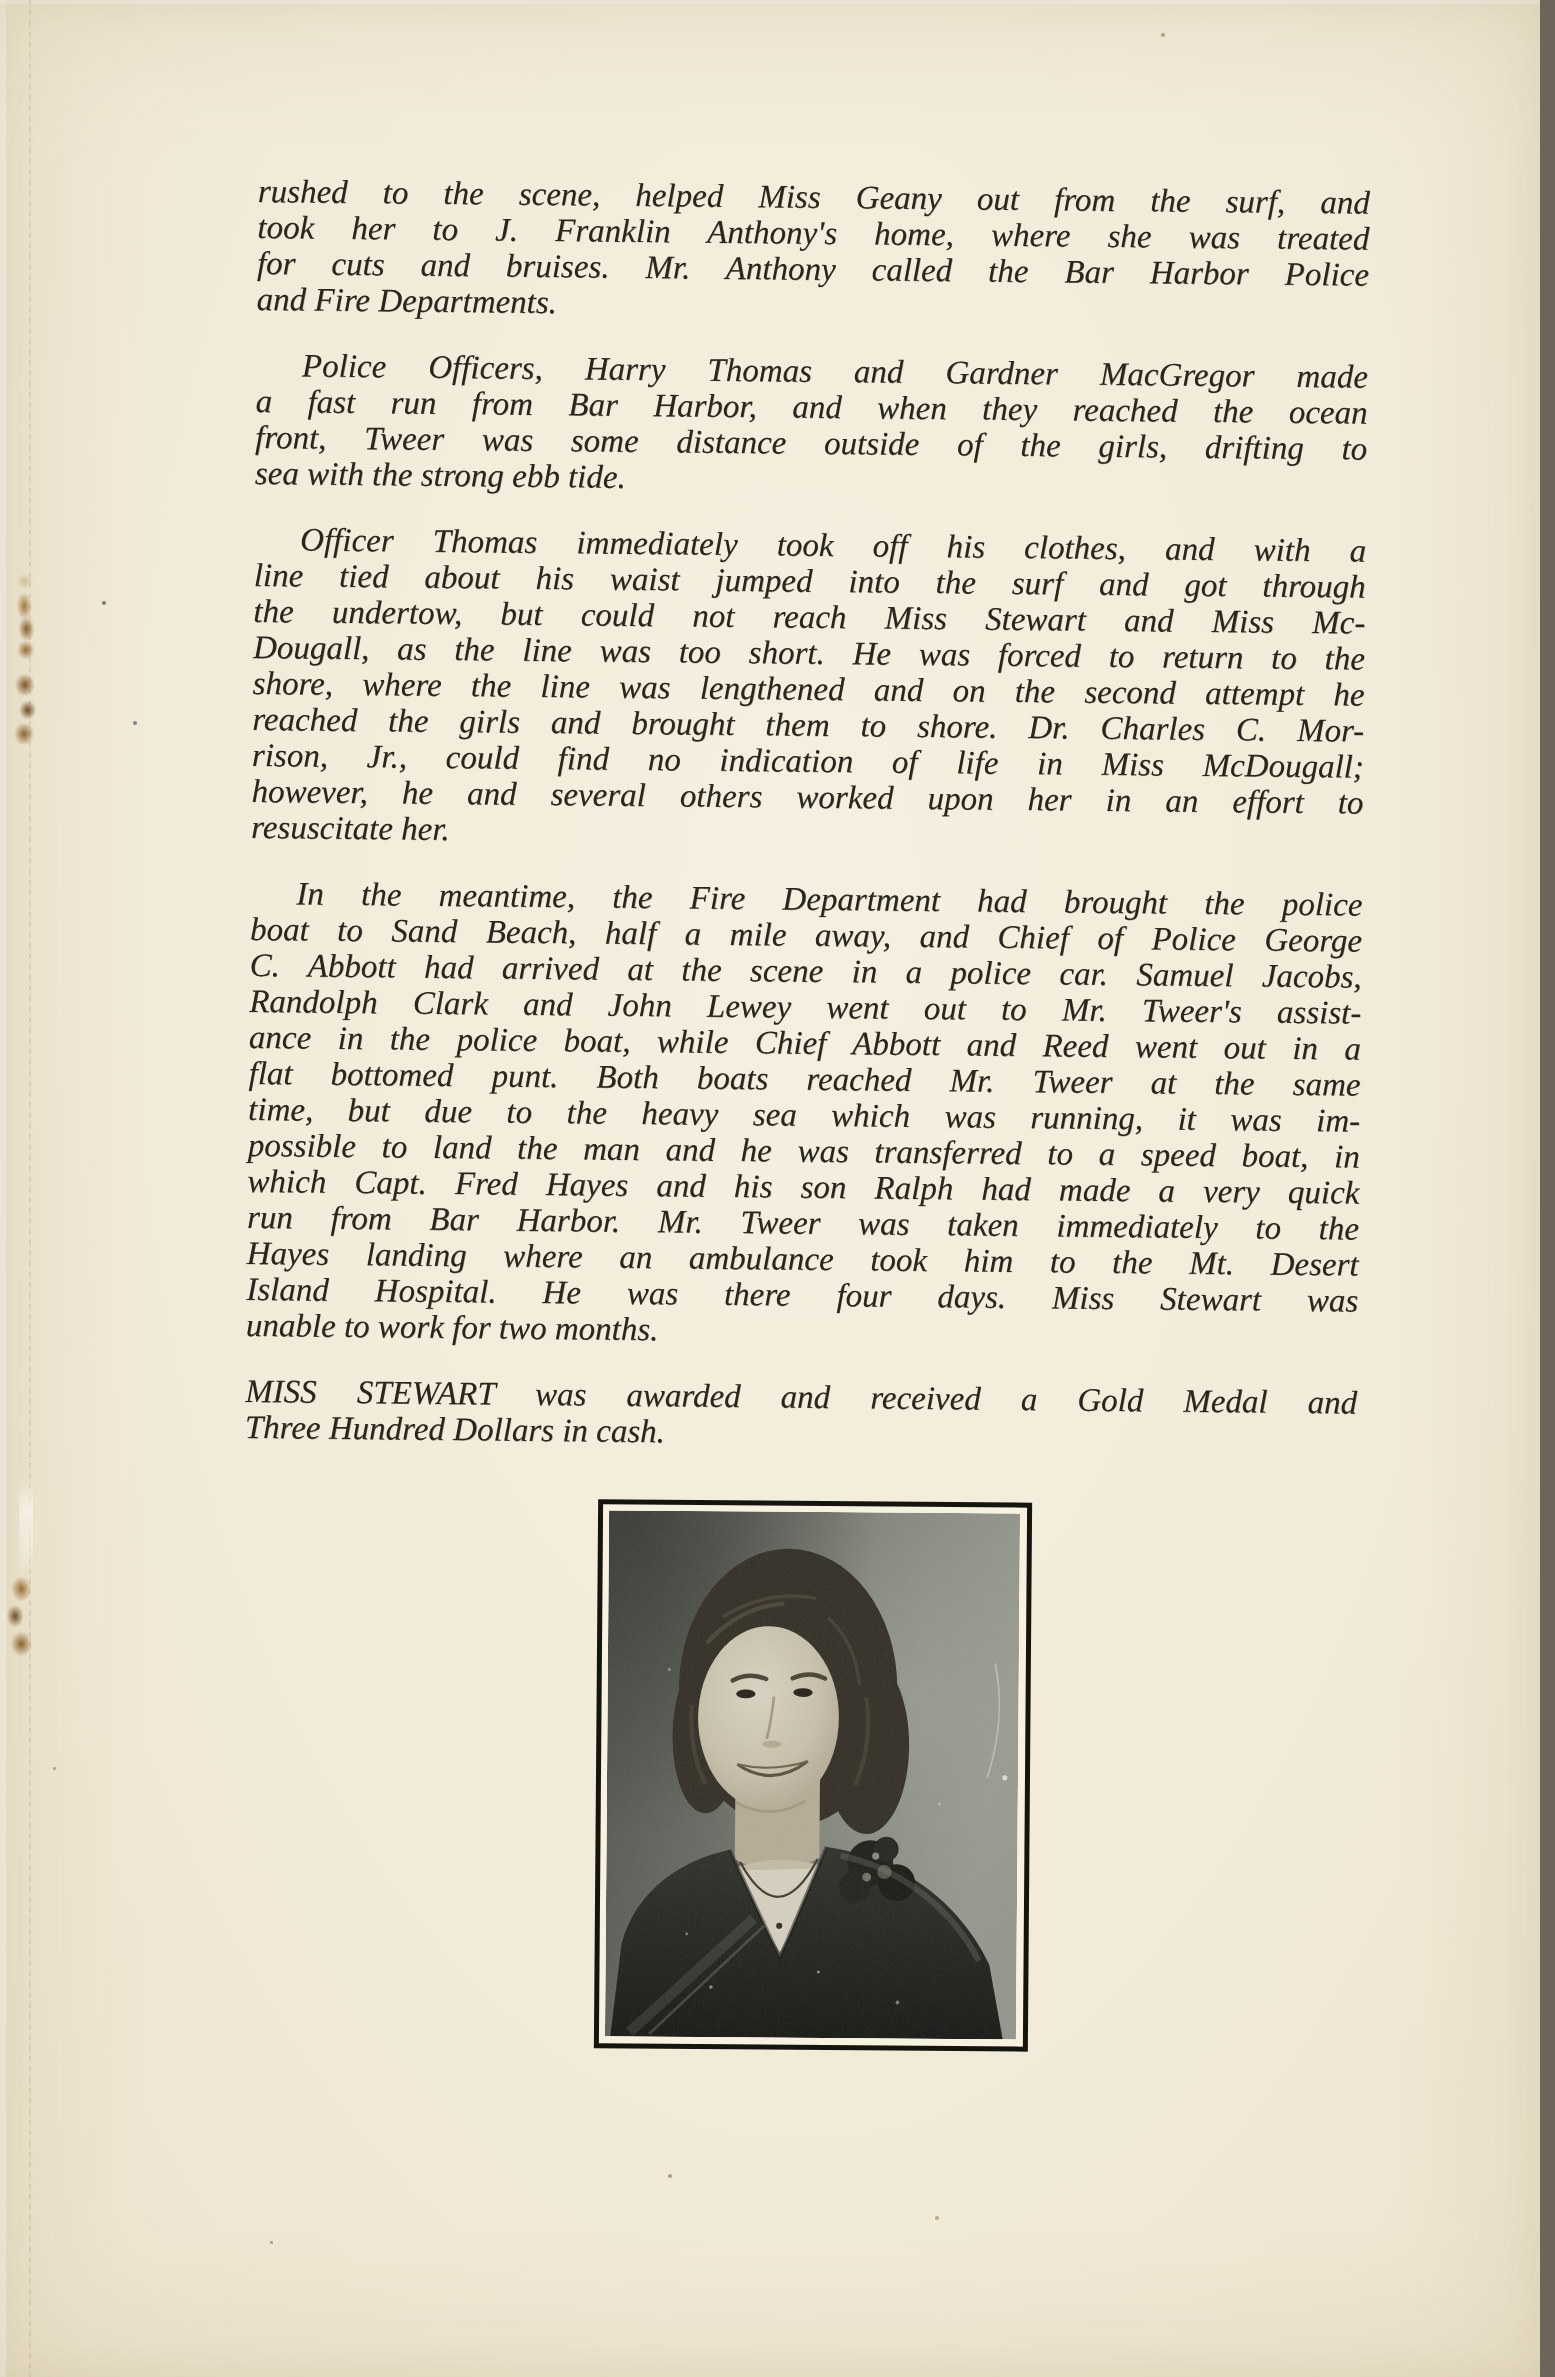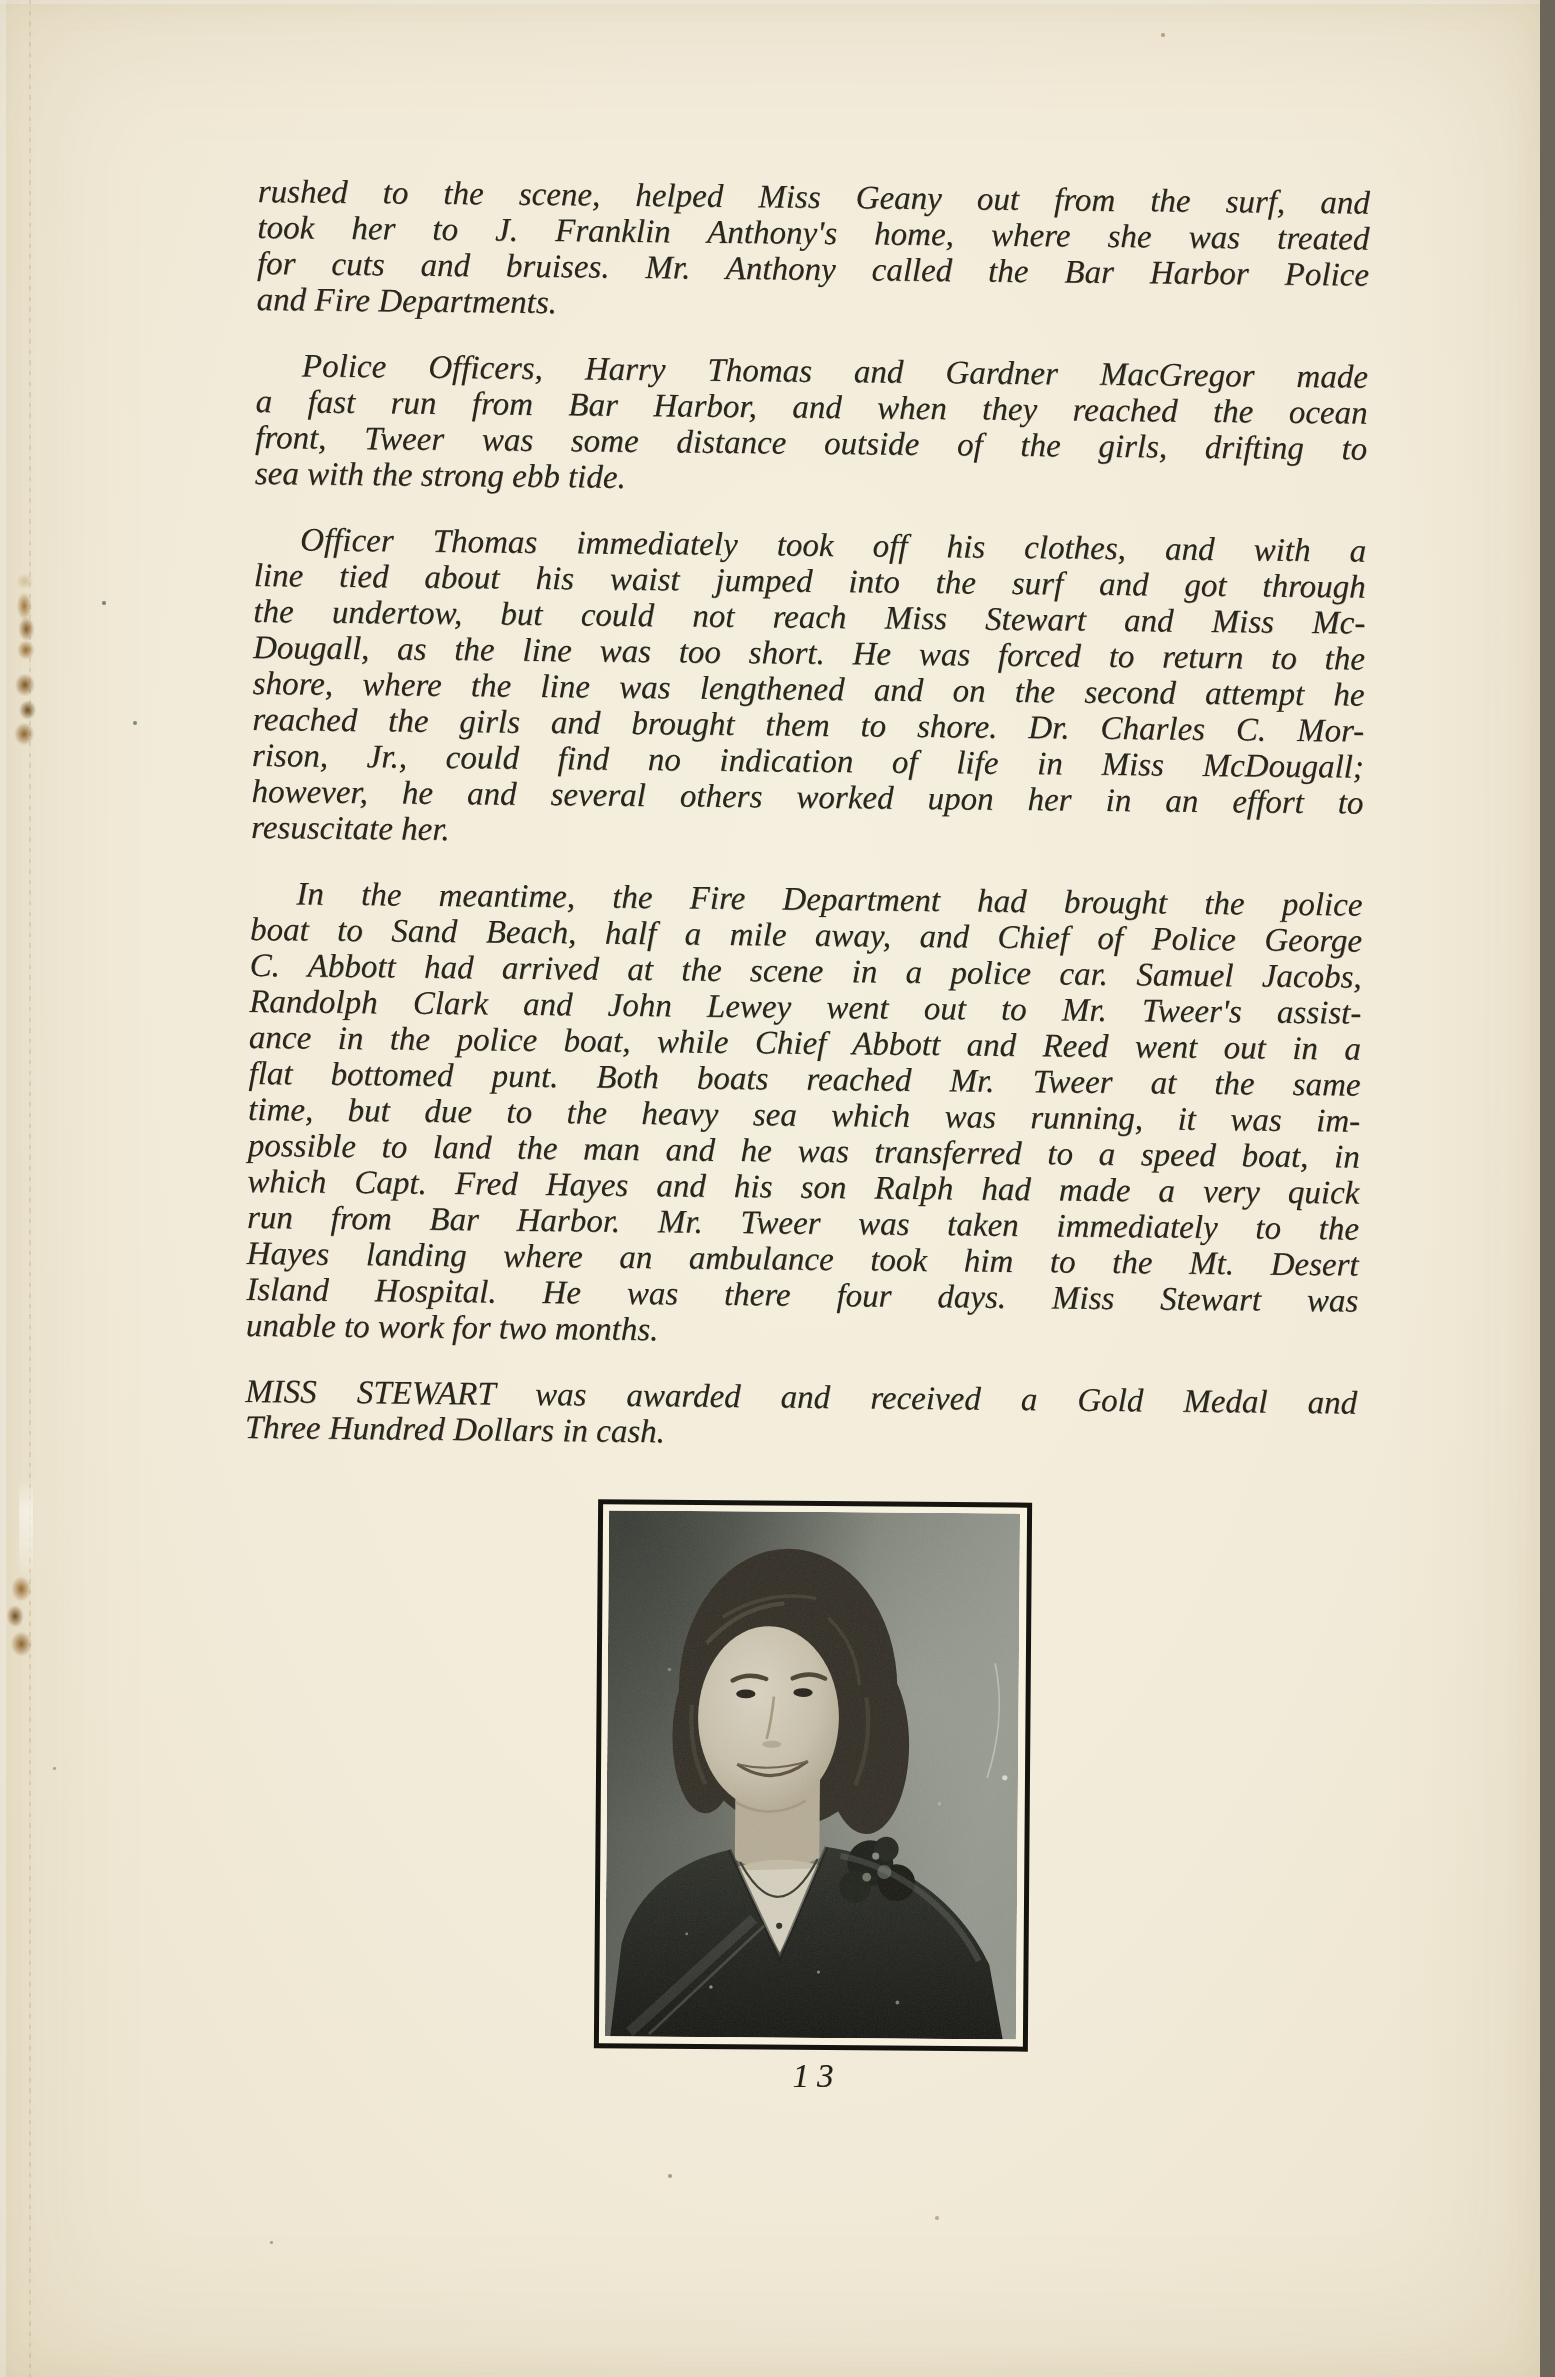--- a/index.html
+++ b/index.html
@@ -223,17 +223,16 @@
         <circle cx="332" cy="556" r="2.2" fill="#d8d8cc" opacity="0.5"></circle>
         <circle cx="92" cy="480" r="1.6" fill="#d8d8cc" opacity="0.5"></circle>
         <circle cx="378" cy="330" r="2" fill="#c9cbbd" opacity="0.5"></circle>
         <circle cx="70" cy="180" r="2" fill="#b9bbae" opacity="0.5"></circle>
 
         <rect width="467" height="597" filter="url(#grainF)" opacity="0.16"></rect>
       </svg>
     </div>
   </figure>
 
-  <div class="page-number">13</div>
 
   <div class="vignette"></div>
 </div>
 
 
 </body></html>

